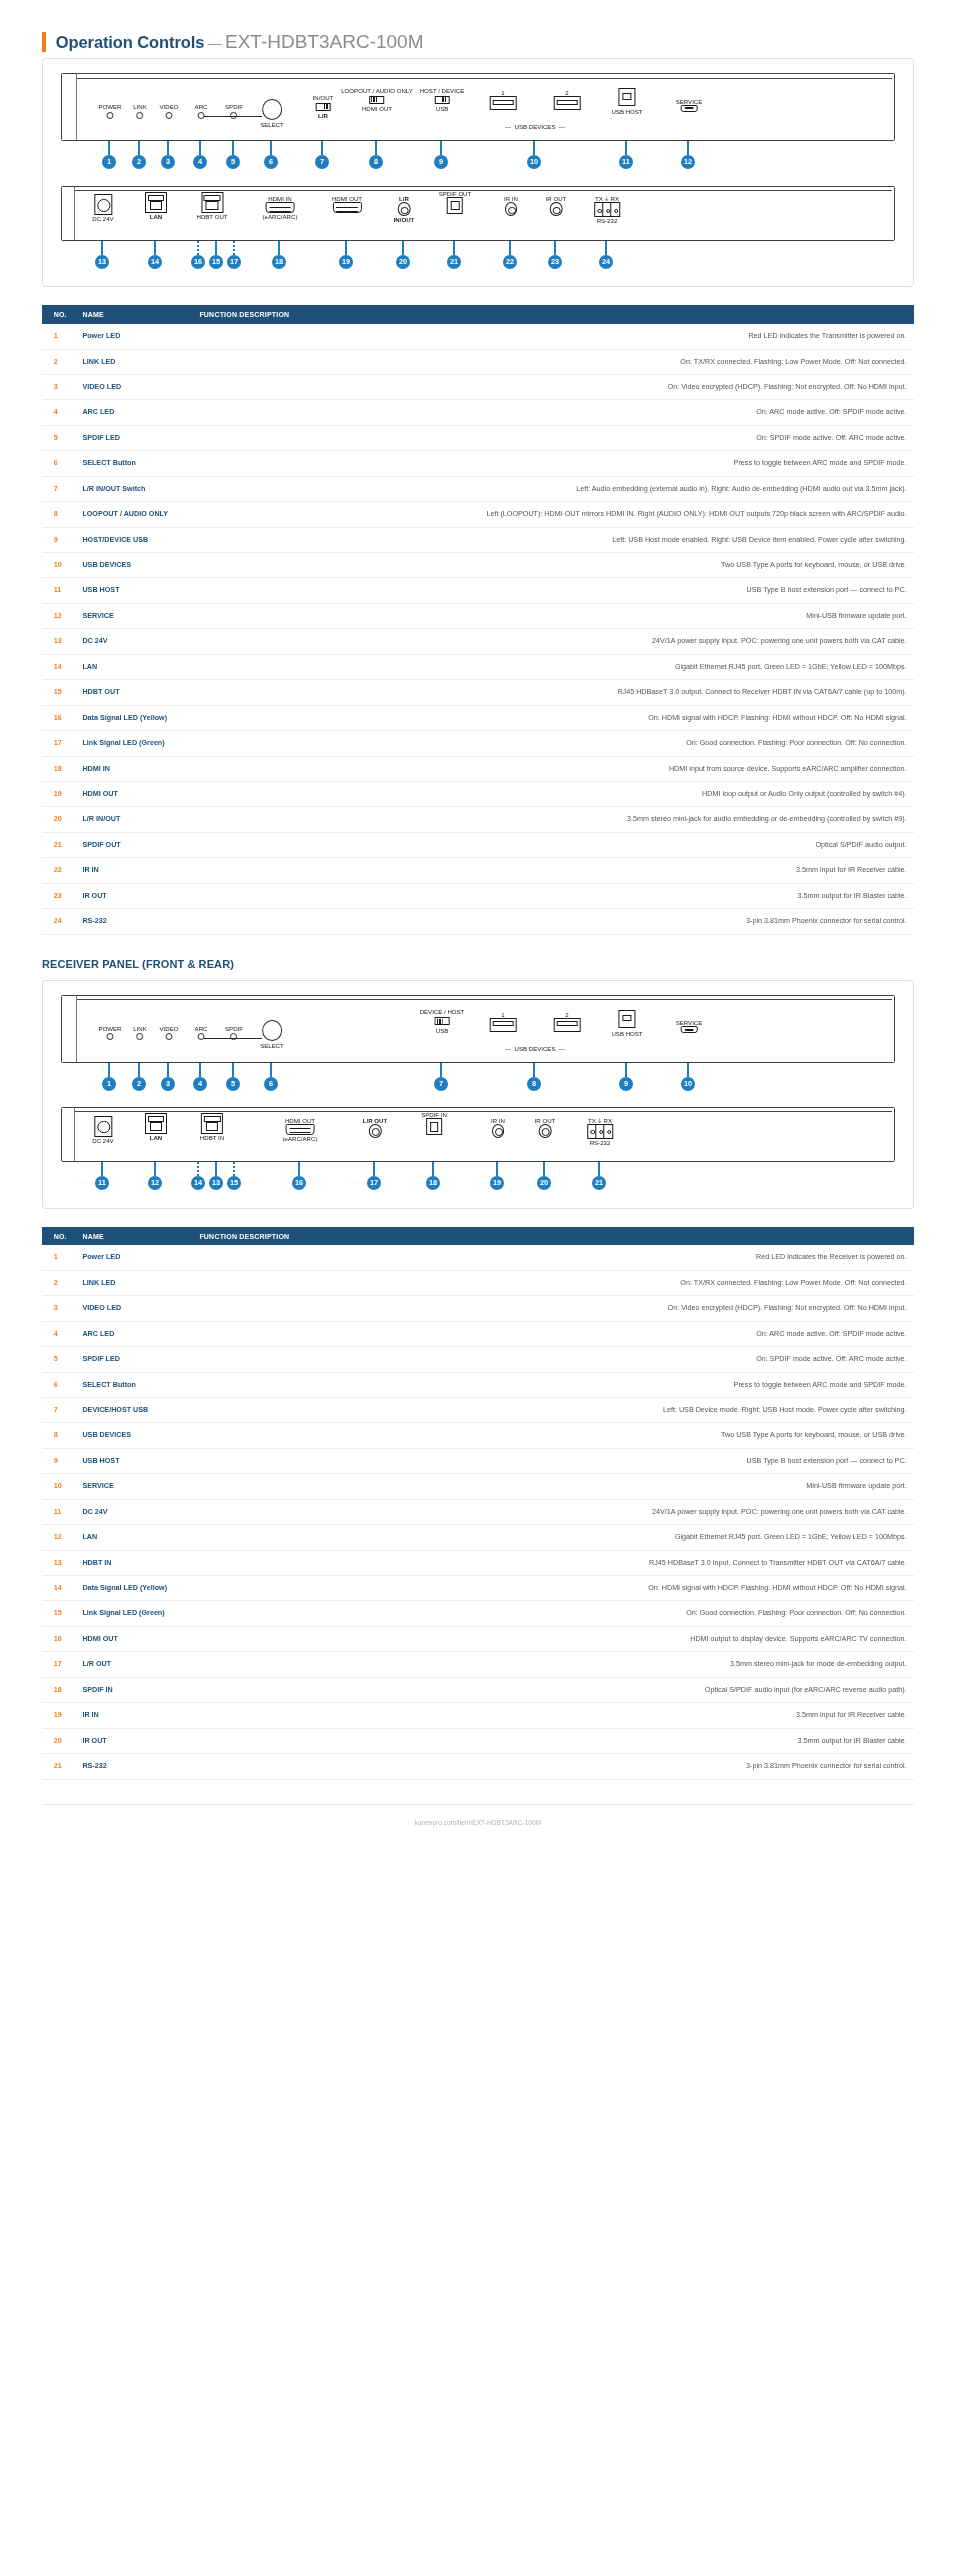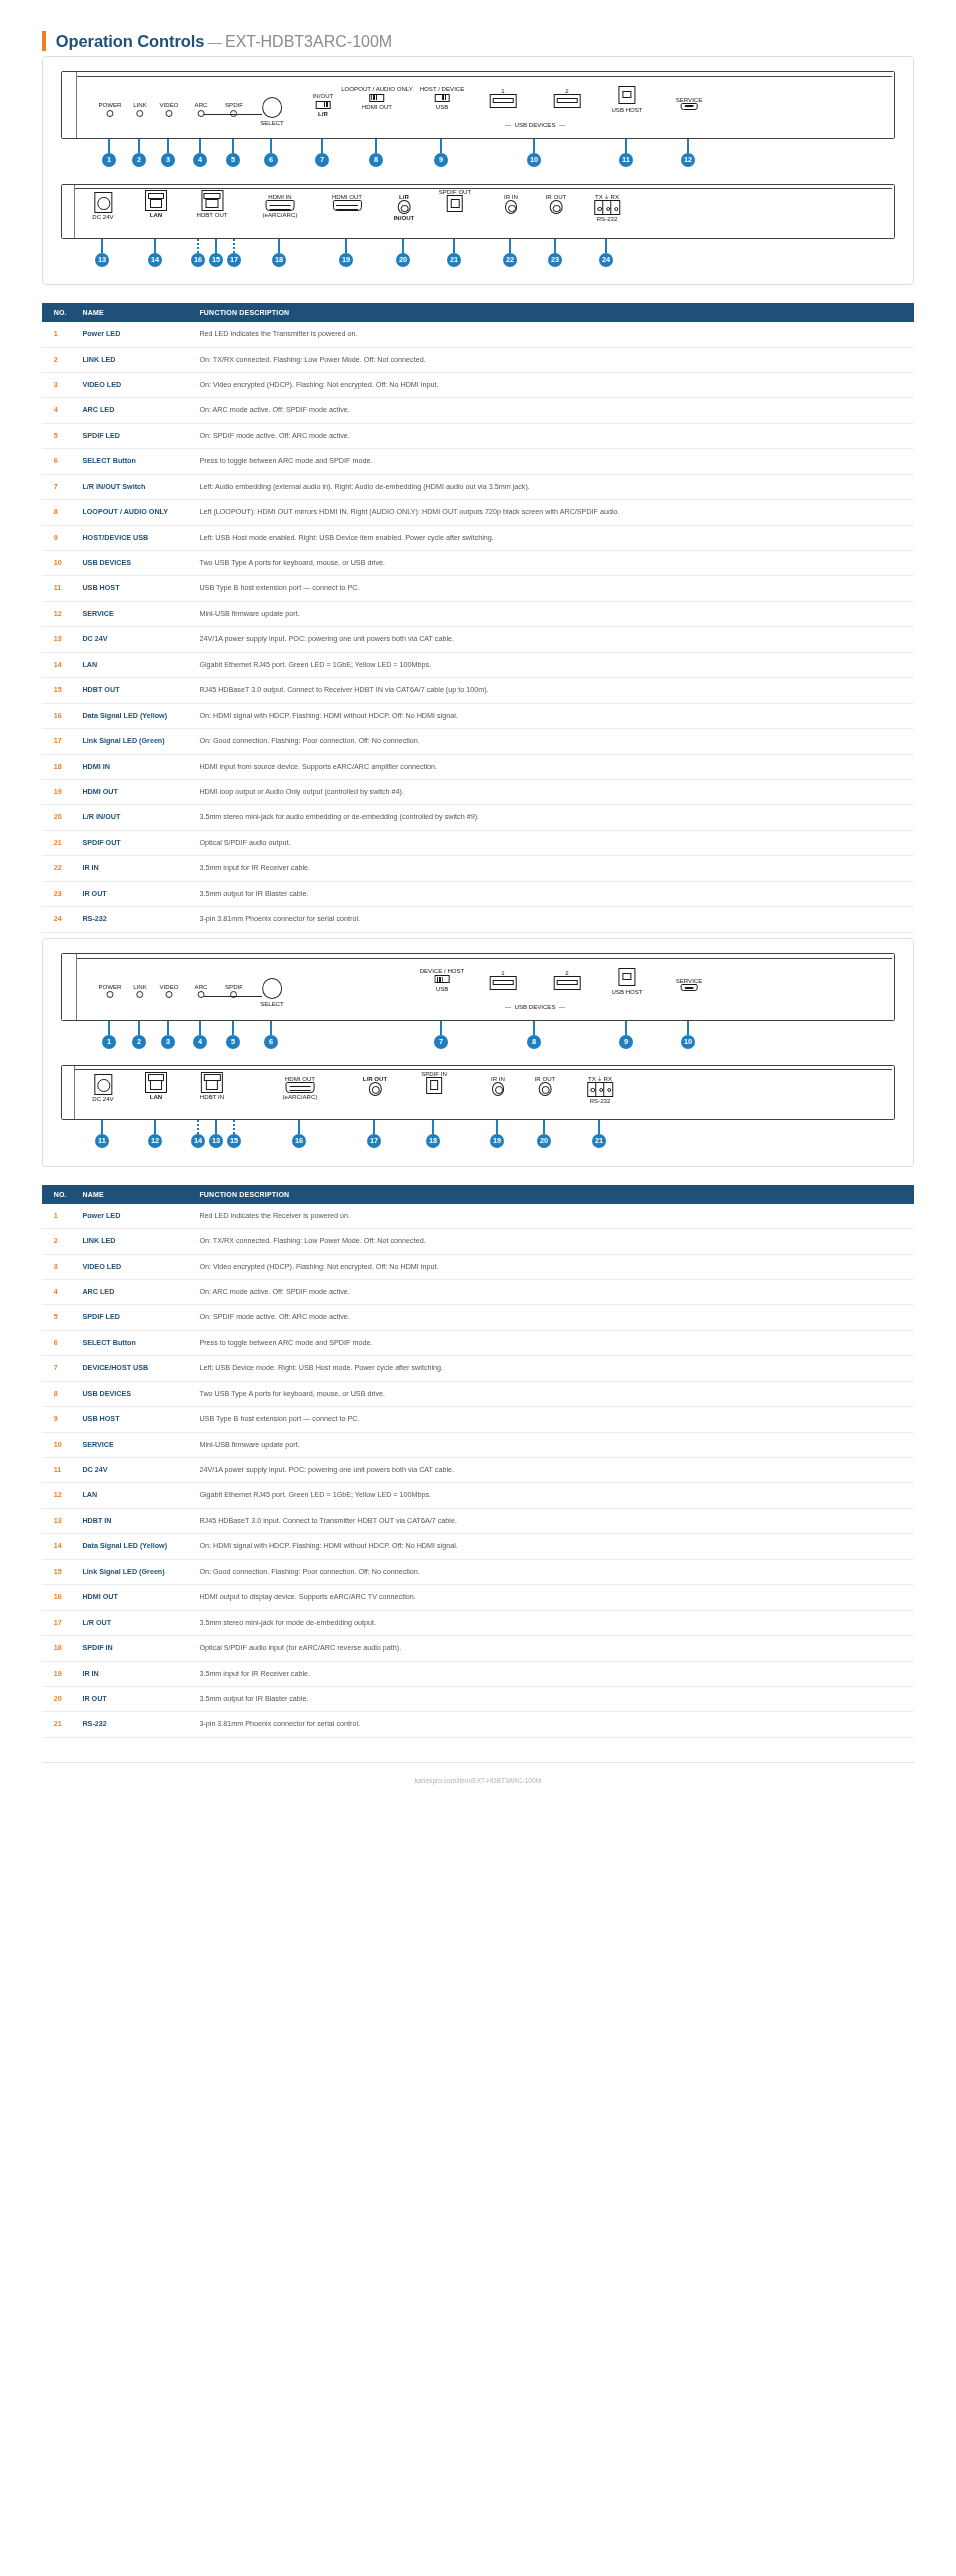--- a/index.html
+++ b/index.html
@@ -27,21 +27,21 @@
     background: #ef7f1f;
     flex: 0 0 auto;
   }
   .title-main {
     font-size: 16.5px;
     font-weight: bold;
     color: #1f5079;
     letter-spacing: -0.1px;
   }
   .title-dash { font-size: 14.3px; color: #9b9b9b; margin: 0 3.2px; font-weight: 400; }
-  .title-sub { font-size: 16px; color: #8c8c8c; font-weight: 400; }
+  .title-sub { font-size: 19px; color: #8c8c8c; font-weight: 400; }
 
   
   .section-heading {
     font-size: 11px;
     font-weight: bold;
     color: #1f5079;
     margin-top: 23.4px;
     margin-bottom: 9.6px;
     letter-spacing: 0.1px;
   }
@@ -334,21 +334,21 @@
     color: #ef7f1f;
     font-weight: bold;
     padding-left: 11.7px;
     width: 33px;
   }
   table.spec tbody td.c-name {
     color: #1f5079;
     font-weight: bold;
     width: 117px;
   }
-  table.spec tbody td.c-desc { color: #555555; }
+  table.spec tbody td.c-desc { color: #555555; text-align: right; }
   table.spec tbody tr:last-child td { border-bottom: 0.5px solid #e8edf1; }
 
   
   .footer {
     margin-top: 24.4px;
     padding-top: 14px;
     border-top: 0.5px solid #e4e4e4;
     text-align: center;
     font-size: 6.6px;
     color: #b3b3b3;
@@ -739,20 +739,21 @@
           <td class="c-desc">3.5mm output for IR Blaster cable.</td>
         </tr>
         <tr>
           <td class="c-no">24</td>
           <td class="c-name">RS-232</td>
           <td class="c-desc">3-pin 3.81mm Phoenix connector for serial control.</td>
         </tr>
       </tbody>
   </table>
 
+  <div class="section-heading">RECEIVER PANEL (FRONT &amp; REAR)</div>
 
   <div class="diagram-card">
 
     <div class="panel-block">
       <div class="chassis">
         <div class="ports">
 
           <div class="port" style="left:48px; top:29px;">
             <div class="port-label">POWER</div>
             <div class="led"></div>

